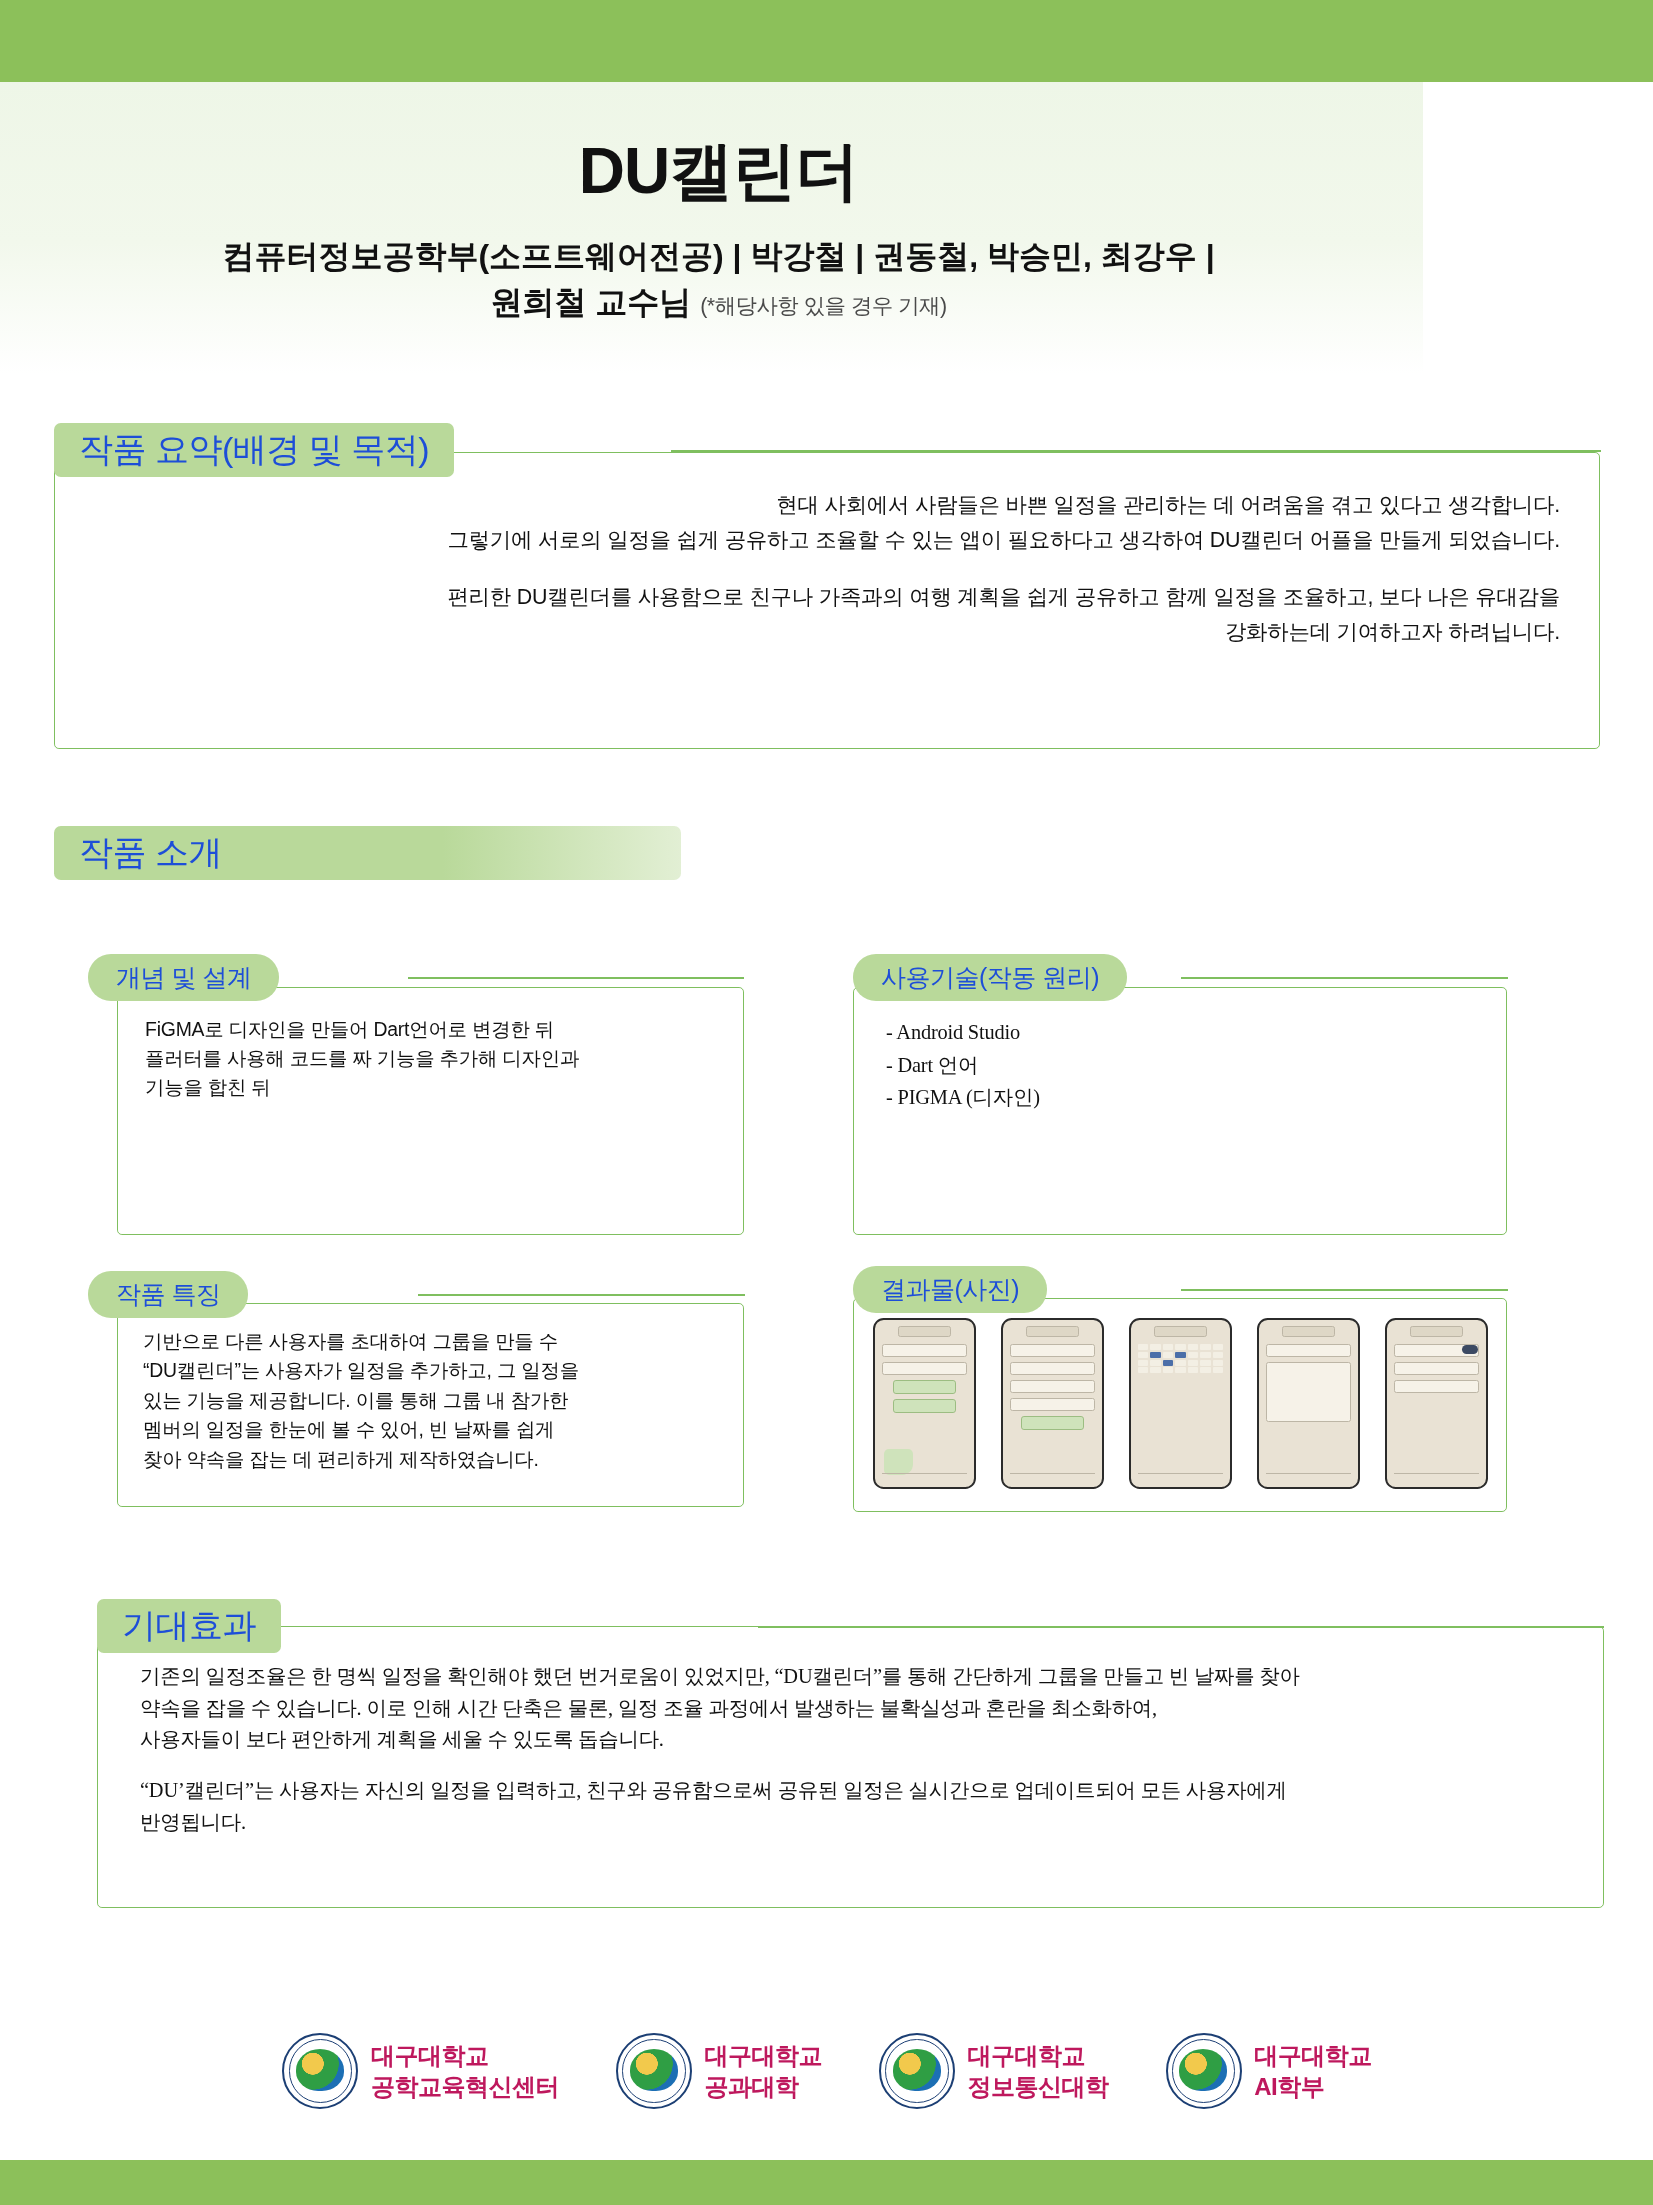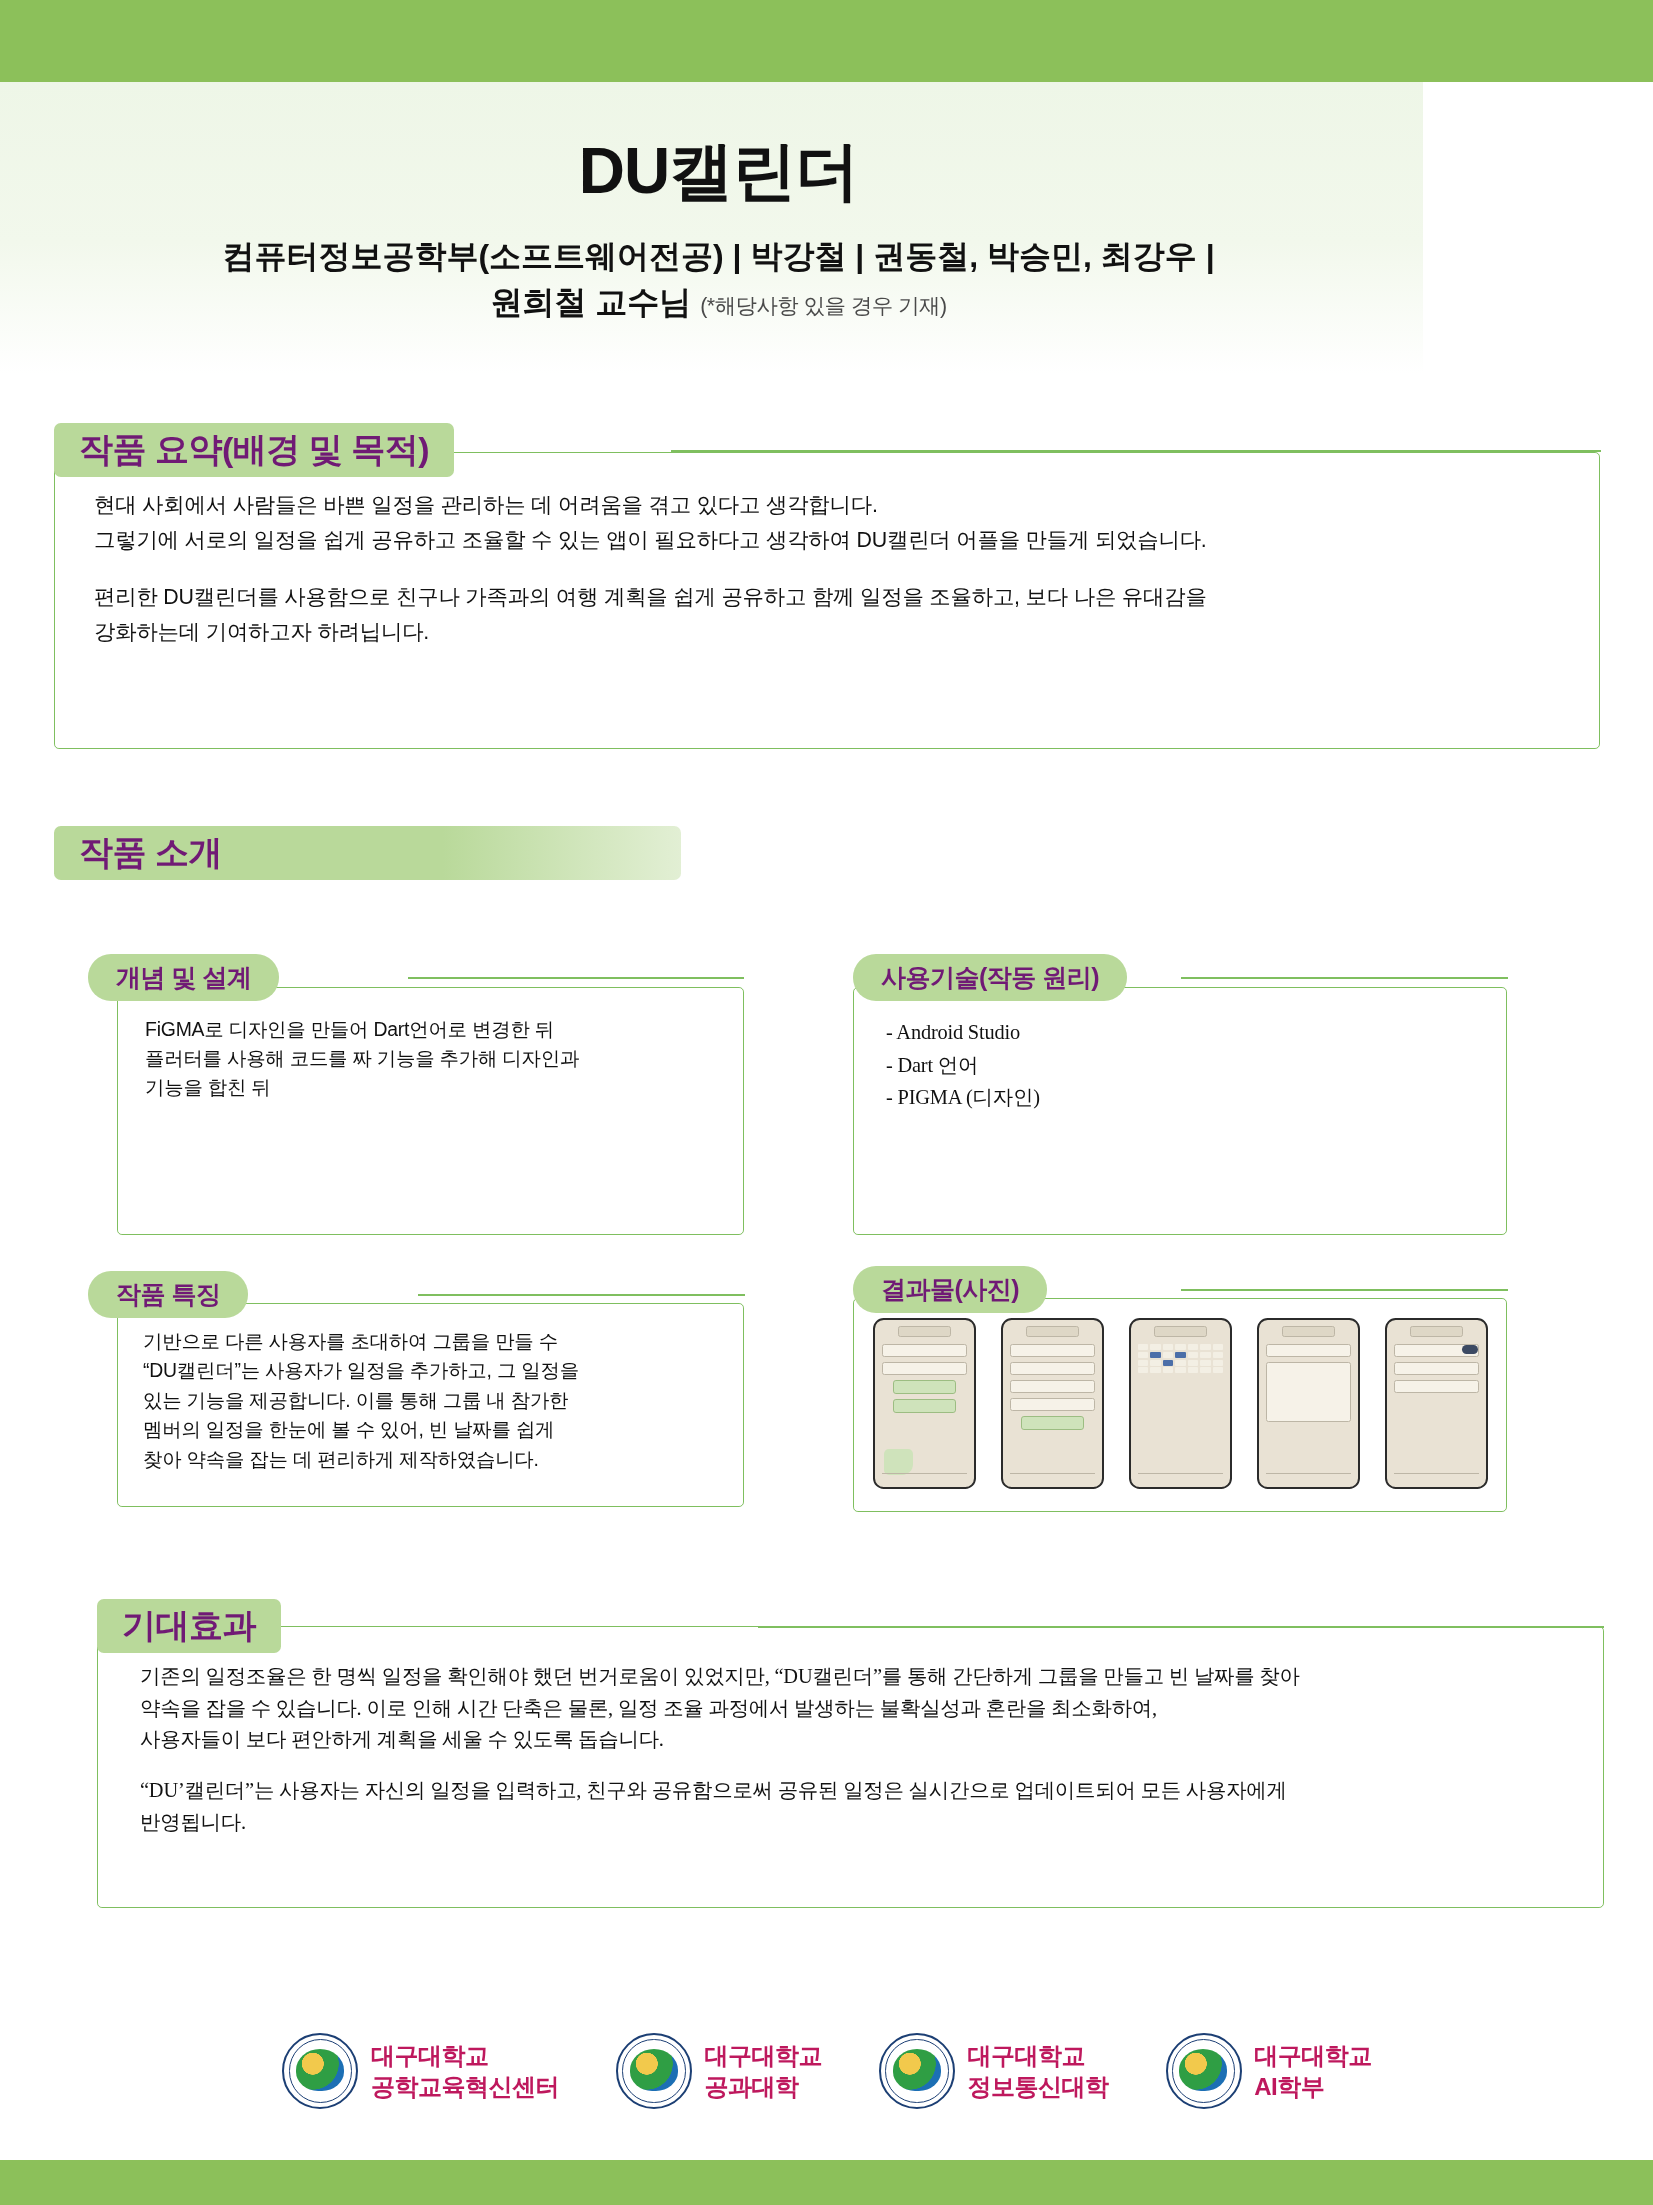--- a/index.html
+++ b/index.html
@@ -69,22 +69,22 @@
   .tab {
     position: absolute;
     background: #b9d99a;
     border-radius: 13.6px;
     display: flex;
     align-items: center;
     box-sizing: border-box;
     z-index: 3;
   }
   .tab-text {
-    font-weight: bold;
-    color: #701a75;
+    font-weight: normal;
+    color: #1d4ed8;
     white-space: nowrap;
   }
 
   .tab-big { height: 54px; padding: 0 25px; border-radius: 6.8px; }
   .tab-big .tab-text { font-size: 34px; letter-spacing: -0.5px; }
 
   .tab-mid { height: 47px; padding: 0 28px; border-radius: 23px; }
   .tab-mid .tab-text { font-size: 25px; letter-spacing: -0.5px; }
 
   
@@ -100,21 +100,21 @@
   }
   p.line {
     margin: 0;
     color: #111111;
     letter-spacing: -0.2px;
   }
 
   
   #box-summary { left: 54px; top: 452px; width: 1546px; height: 297px; }
   #box-summary .box-body { padding: 35px 39px 0 39px; }
-  #box-summary p.line { font-size: 21.4px; line-height: 1.65; }
+  #box-summary p.line { font-size: 21.4px; line-height: 1.65; text-align: right; }
   #box-summary .gap { height: 21.4px; }
 
   
   #box-concept { left: 117px; top: 987px; width: 627px; height: 248px; }
   #box-concept .box-body { padding: 27px 27px 0 27px; }
   #box-concept p.line { font-size: 19.4px; line-height: 1.5; }
 
   
   #box-tech { left: 853px; top: 987px; width: 654px; height: 248px; }
   #box-tech .box-body { padding: 28px 32px 0 32px; font-family: Liberation Serif, serif; }

